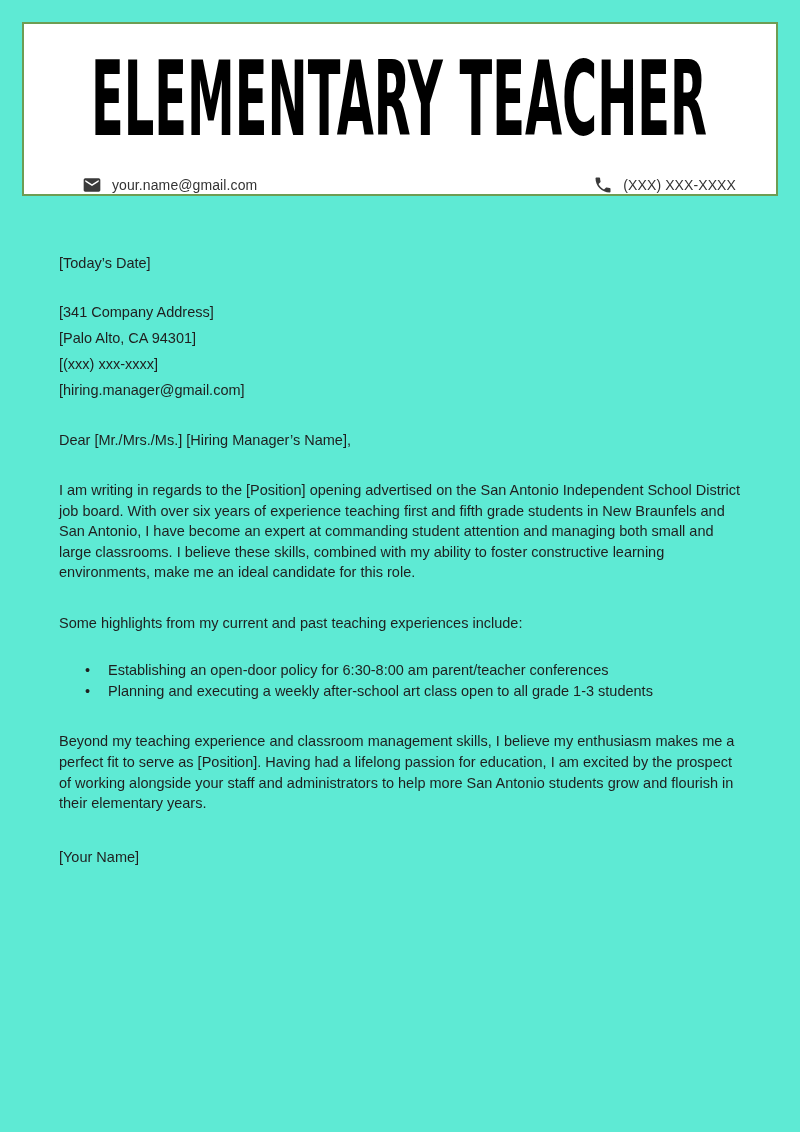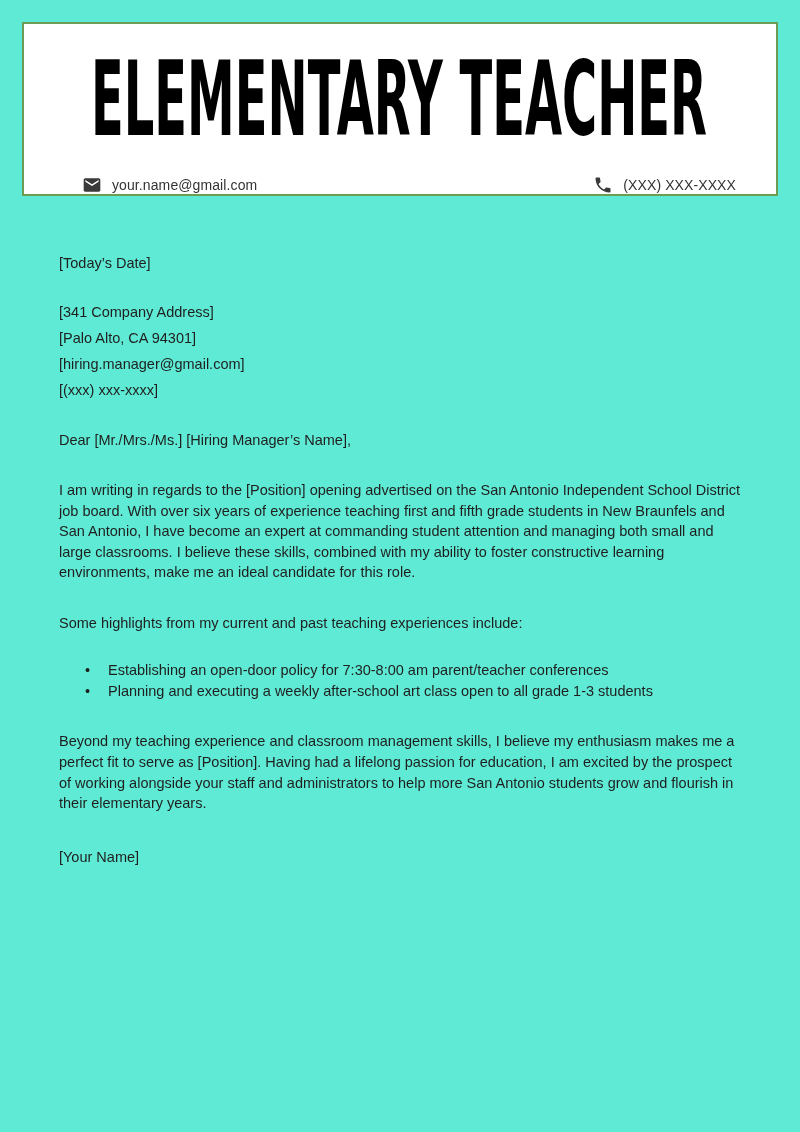--- a/index.html
+++ b/index.html
@@ -114,32 +114,32 @@
     </div>
   </div>
 
   <div class="letter">
 
     <div class="line-date">[Today’s Date]</div>
 
     <div class="recipient-block">
       <div>[341 Company Address]</div>
       <div>[Palo Alto, CA 94301]</div>
+      <div>[(xxx) xxx-xxxx]</div>
       <div>[hiring.manager@gmail.com]</div>
-      <div>[(xxx) xxx-xxxx]</div>
     </div>
 
     <div class="salutation">Dear [Mr./Mrs./Ms.] [Hiring Manager’s Name],</div>
 
     <div class="para">I am writing in regards to the [Position] opening advertised on the San Antonio Independent School District job board. With over six years of experience teaching first and fifth grade students in New Braunfels and San Antonio, I have become an expert at commanding student attention and managing both small and large classrooms. I believe these skills, combined with my ability to foster constructive learning environments, make me an ideal candidate for this role.</div>
 
     <div class="para">Some highlights from my current and past teaching experiences include:</div>
 
     <ul class="highlights-list">
-      <li>Establishing an open-door policy for 7:30-8:00 am parent/teacher conferences</li>
+      <li>Establishing an open-door policy for 6:30-8:00 am parent/teacher conferences</li>
       <li>Planning and executing a weekly after-school art class open to all grade 1-3 students</li>
     </ul>
 
     <div class="para">Beyond my teaching experience and classroom management skills, I believe my enthusiasm makes me a perfect fit to serve as [Position]. Having had a lifelong passion for education, I am excited by the prospect of working alongside your staff and administrators to help more San Antonio students grow and flourish in their elementary years.</div>
 
 
 
     <div class="signature">[Your Name]</div>
 
   </div>

